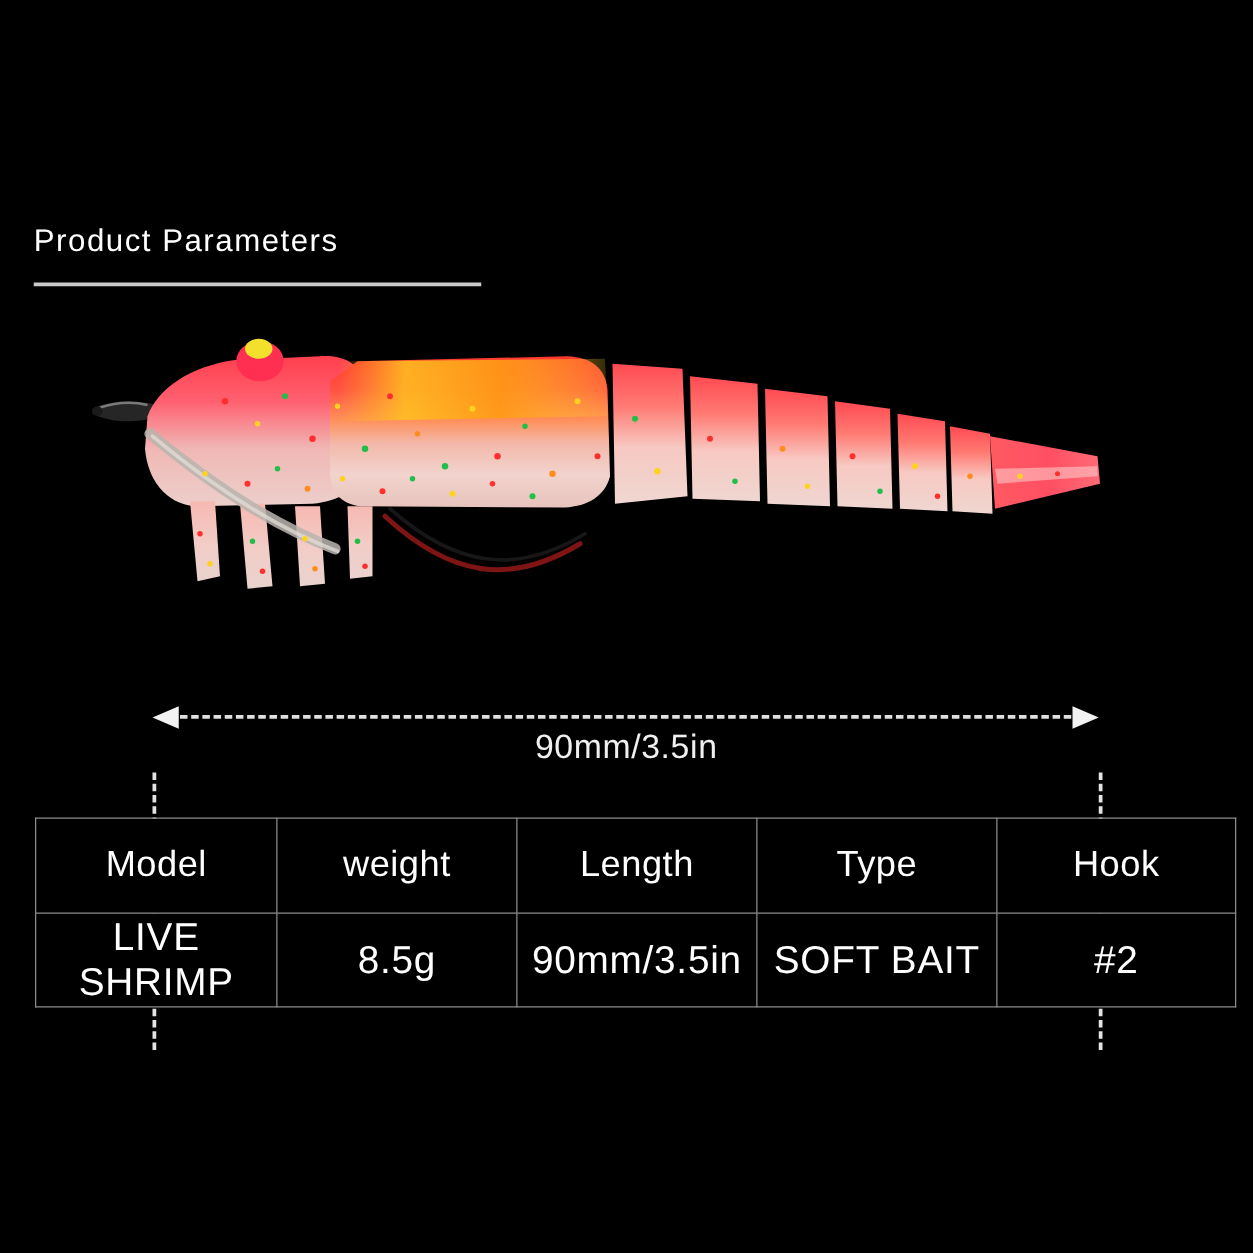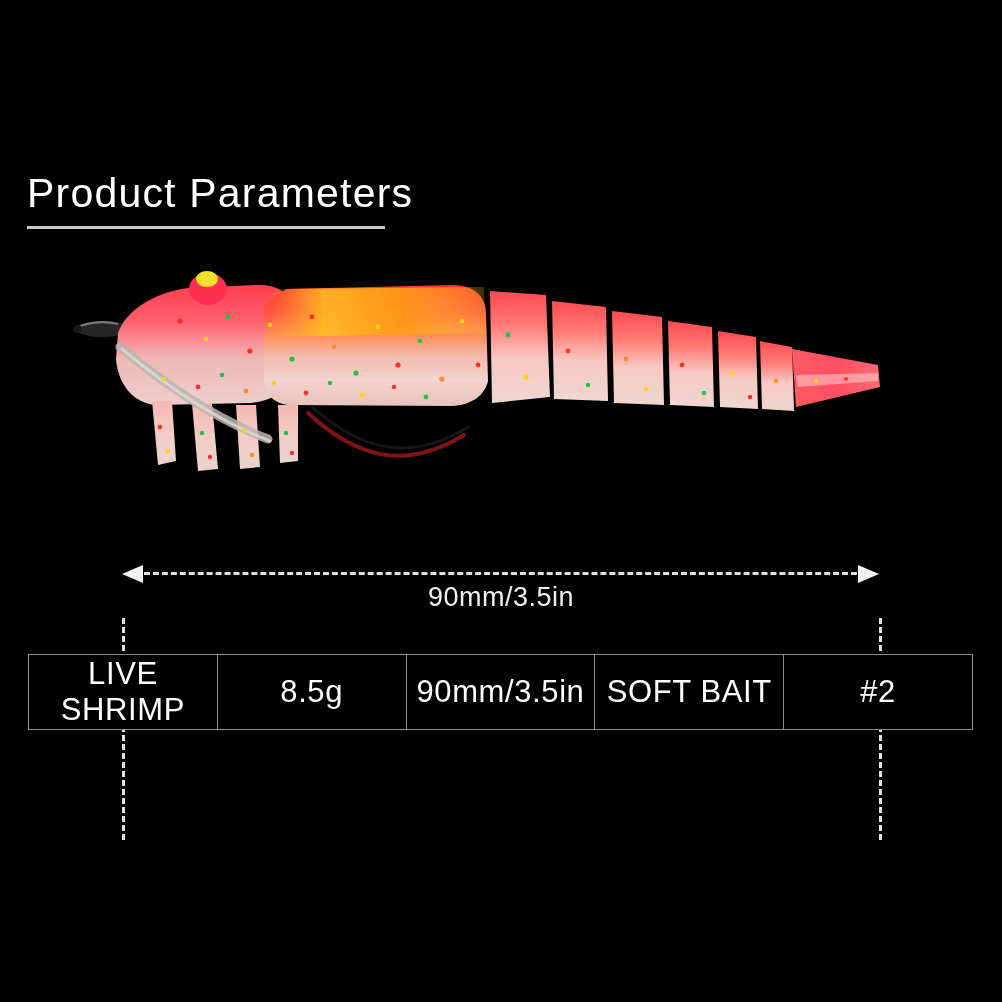--- a/index.html
+++ b/index.html
@@ -18,21 +18,21 @@
   }
 
   
   #title-block {
     position: absolute;
     left: 27px;
     top: 172px;
     width: 420px;
   }
   #page-title {
-    font-size: 41px;
+    font-size: 25px;
     font-weight: 400;
     letter-spacing: 1.2px;
     line-height: 42px;
     color: #ffffff;
     white-space: pre;
   }
   #title-underline {
     position: absolute;
     left: 0px;
     top: 54px;
@@ -296,20 +296,27 @@
 
   <div id="dim-arrow-row">
     <div class="arrow-head" id="dim-arrow-head-left"></div>
     <div id="dim-arrow-shaft"></div>
     <div class="arrow-head" id="dim-arrow-head-right"></div>
   </div>
   <div id="dim-label">90mm/3.5in</div>
 
   <table id="spec-table">
     <tbody>
+      <tr class="header-row">
+        <td class="col-model">Model</td>
+        <td class="col-weight">weight</td>
+        <td class="col-length">Length</td>
+        <td class="col-type">Type</td>
+        <td class="col-hook">Hook</td>
+      </tr>
       <tr class="data-row">
         <td>LIVE  SHRIMP</td>
         <td>8.5g</td>
         <td>90mm/3.5in</td>
         <td>SOFT BAIT</td>
         <td>#2</td>
       </tr>
     </tbody>
   </table>
 

